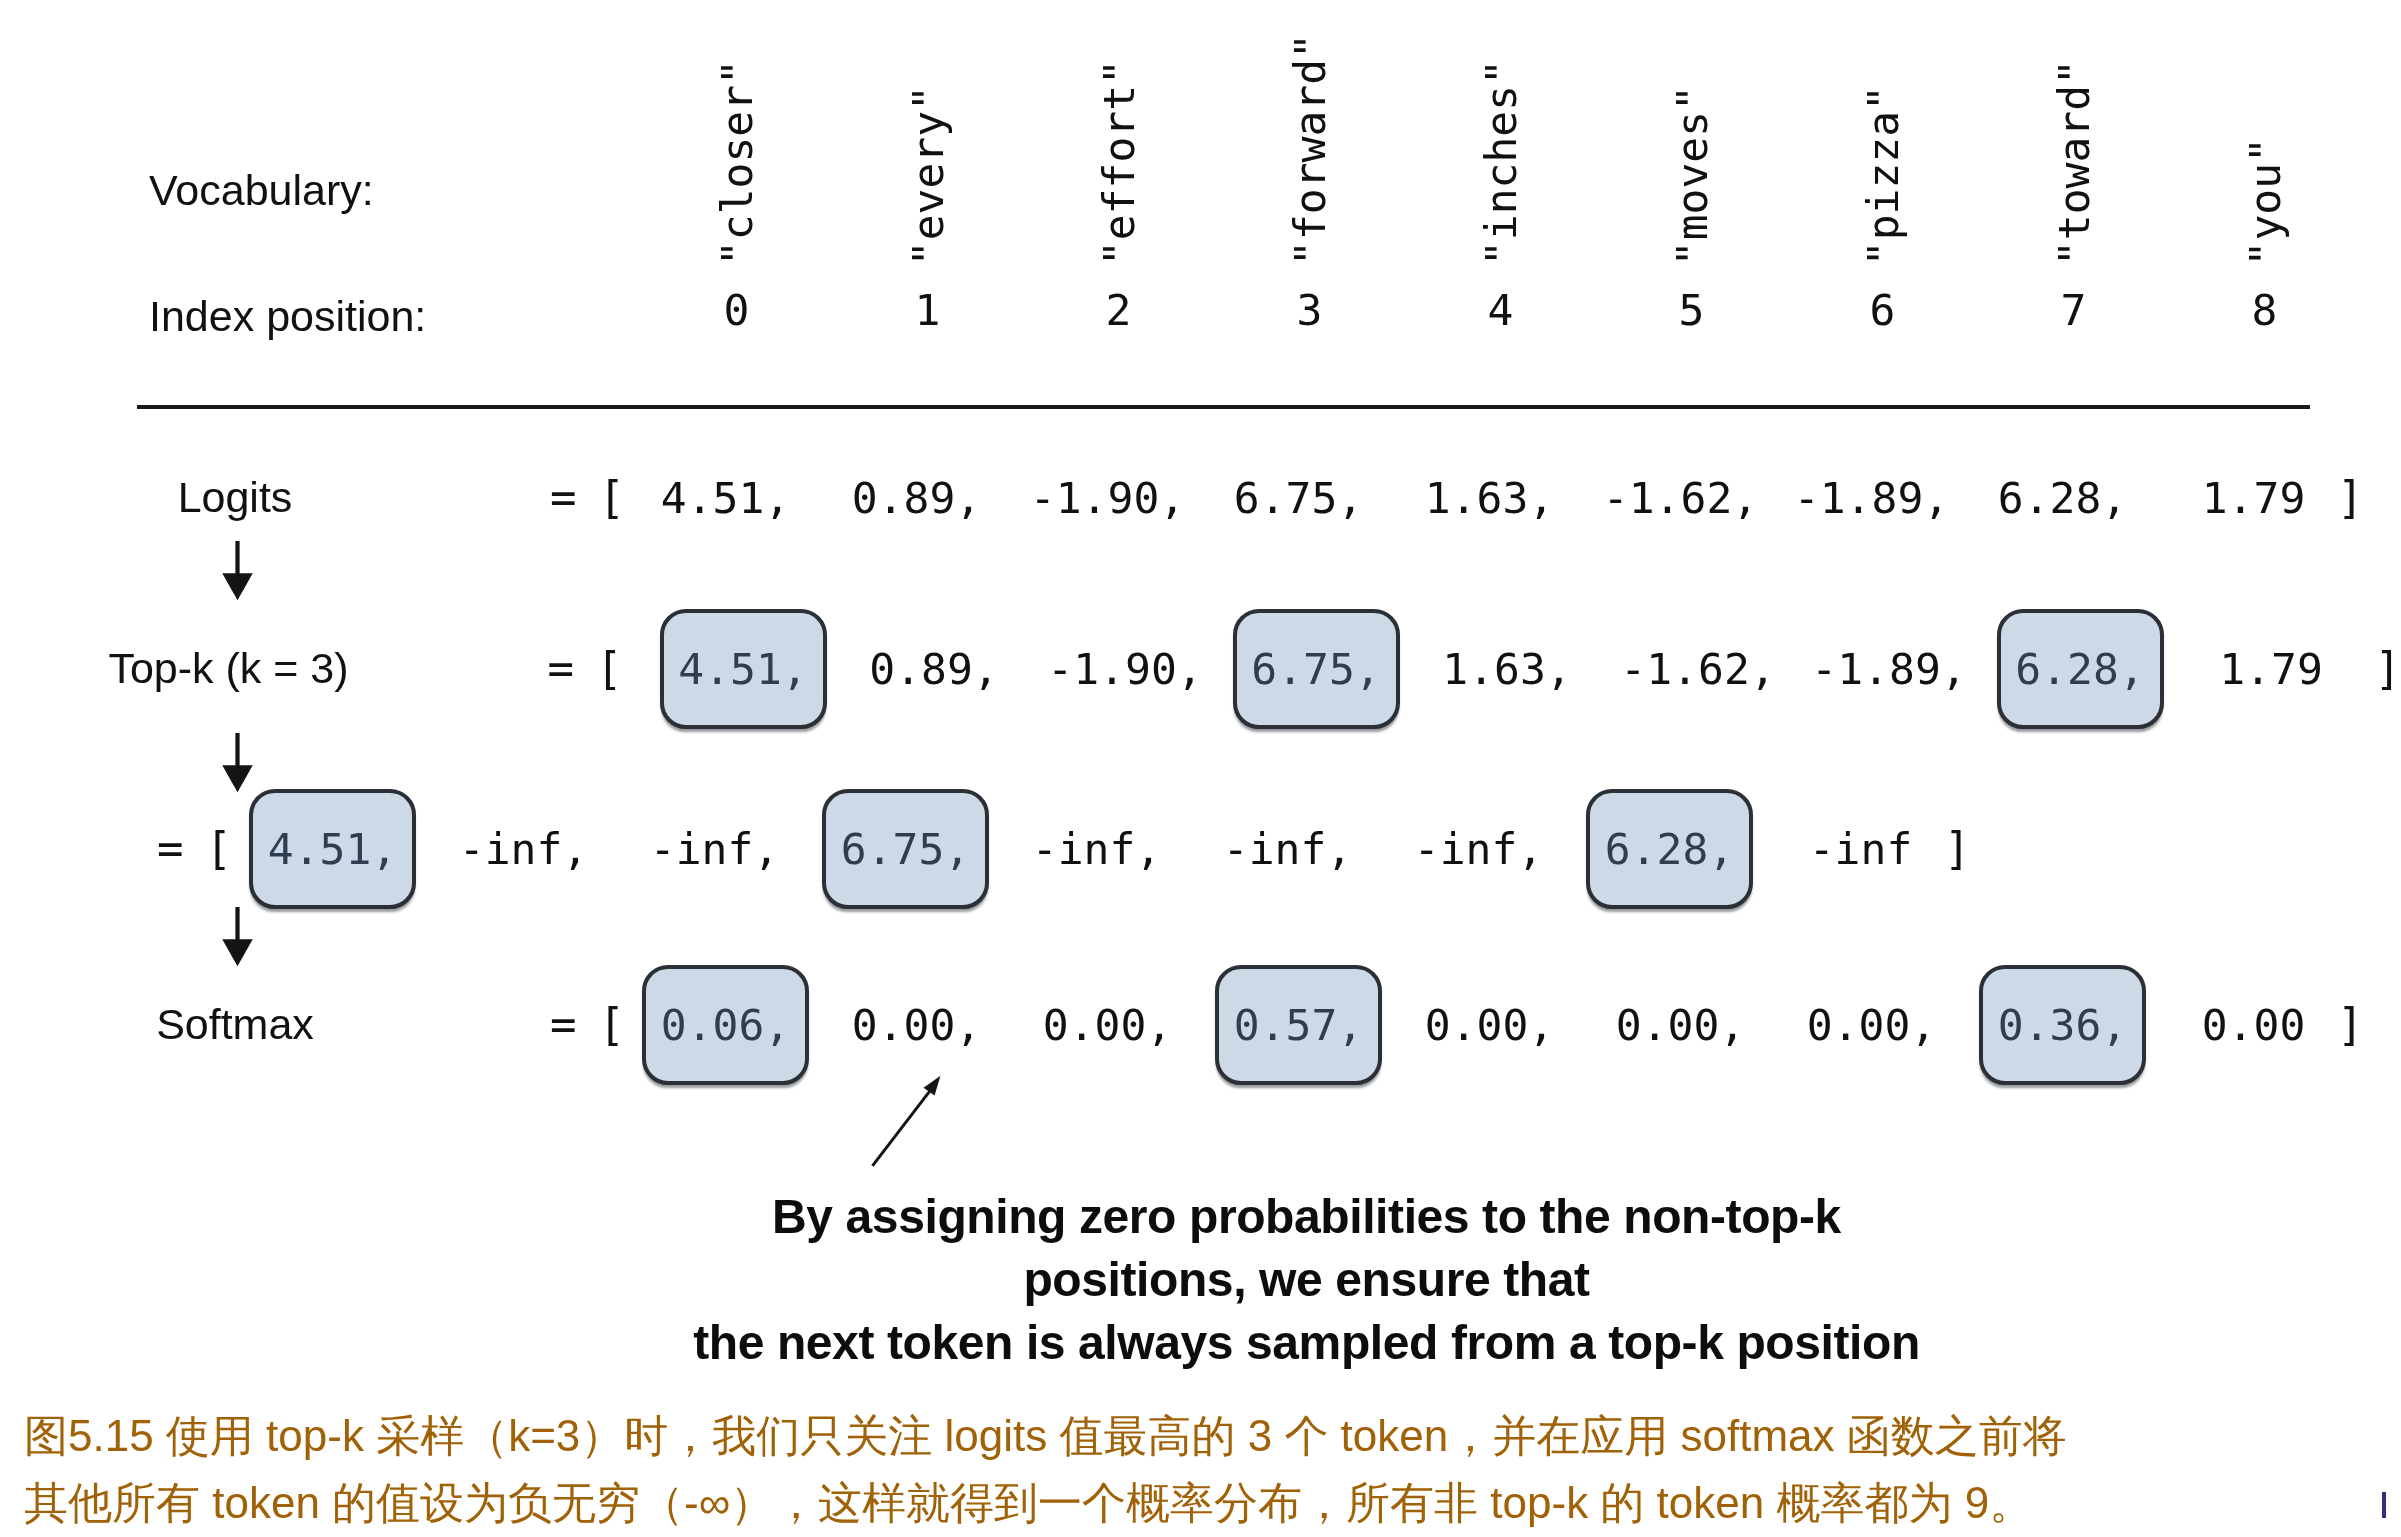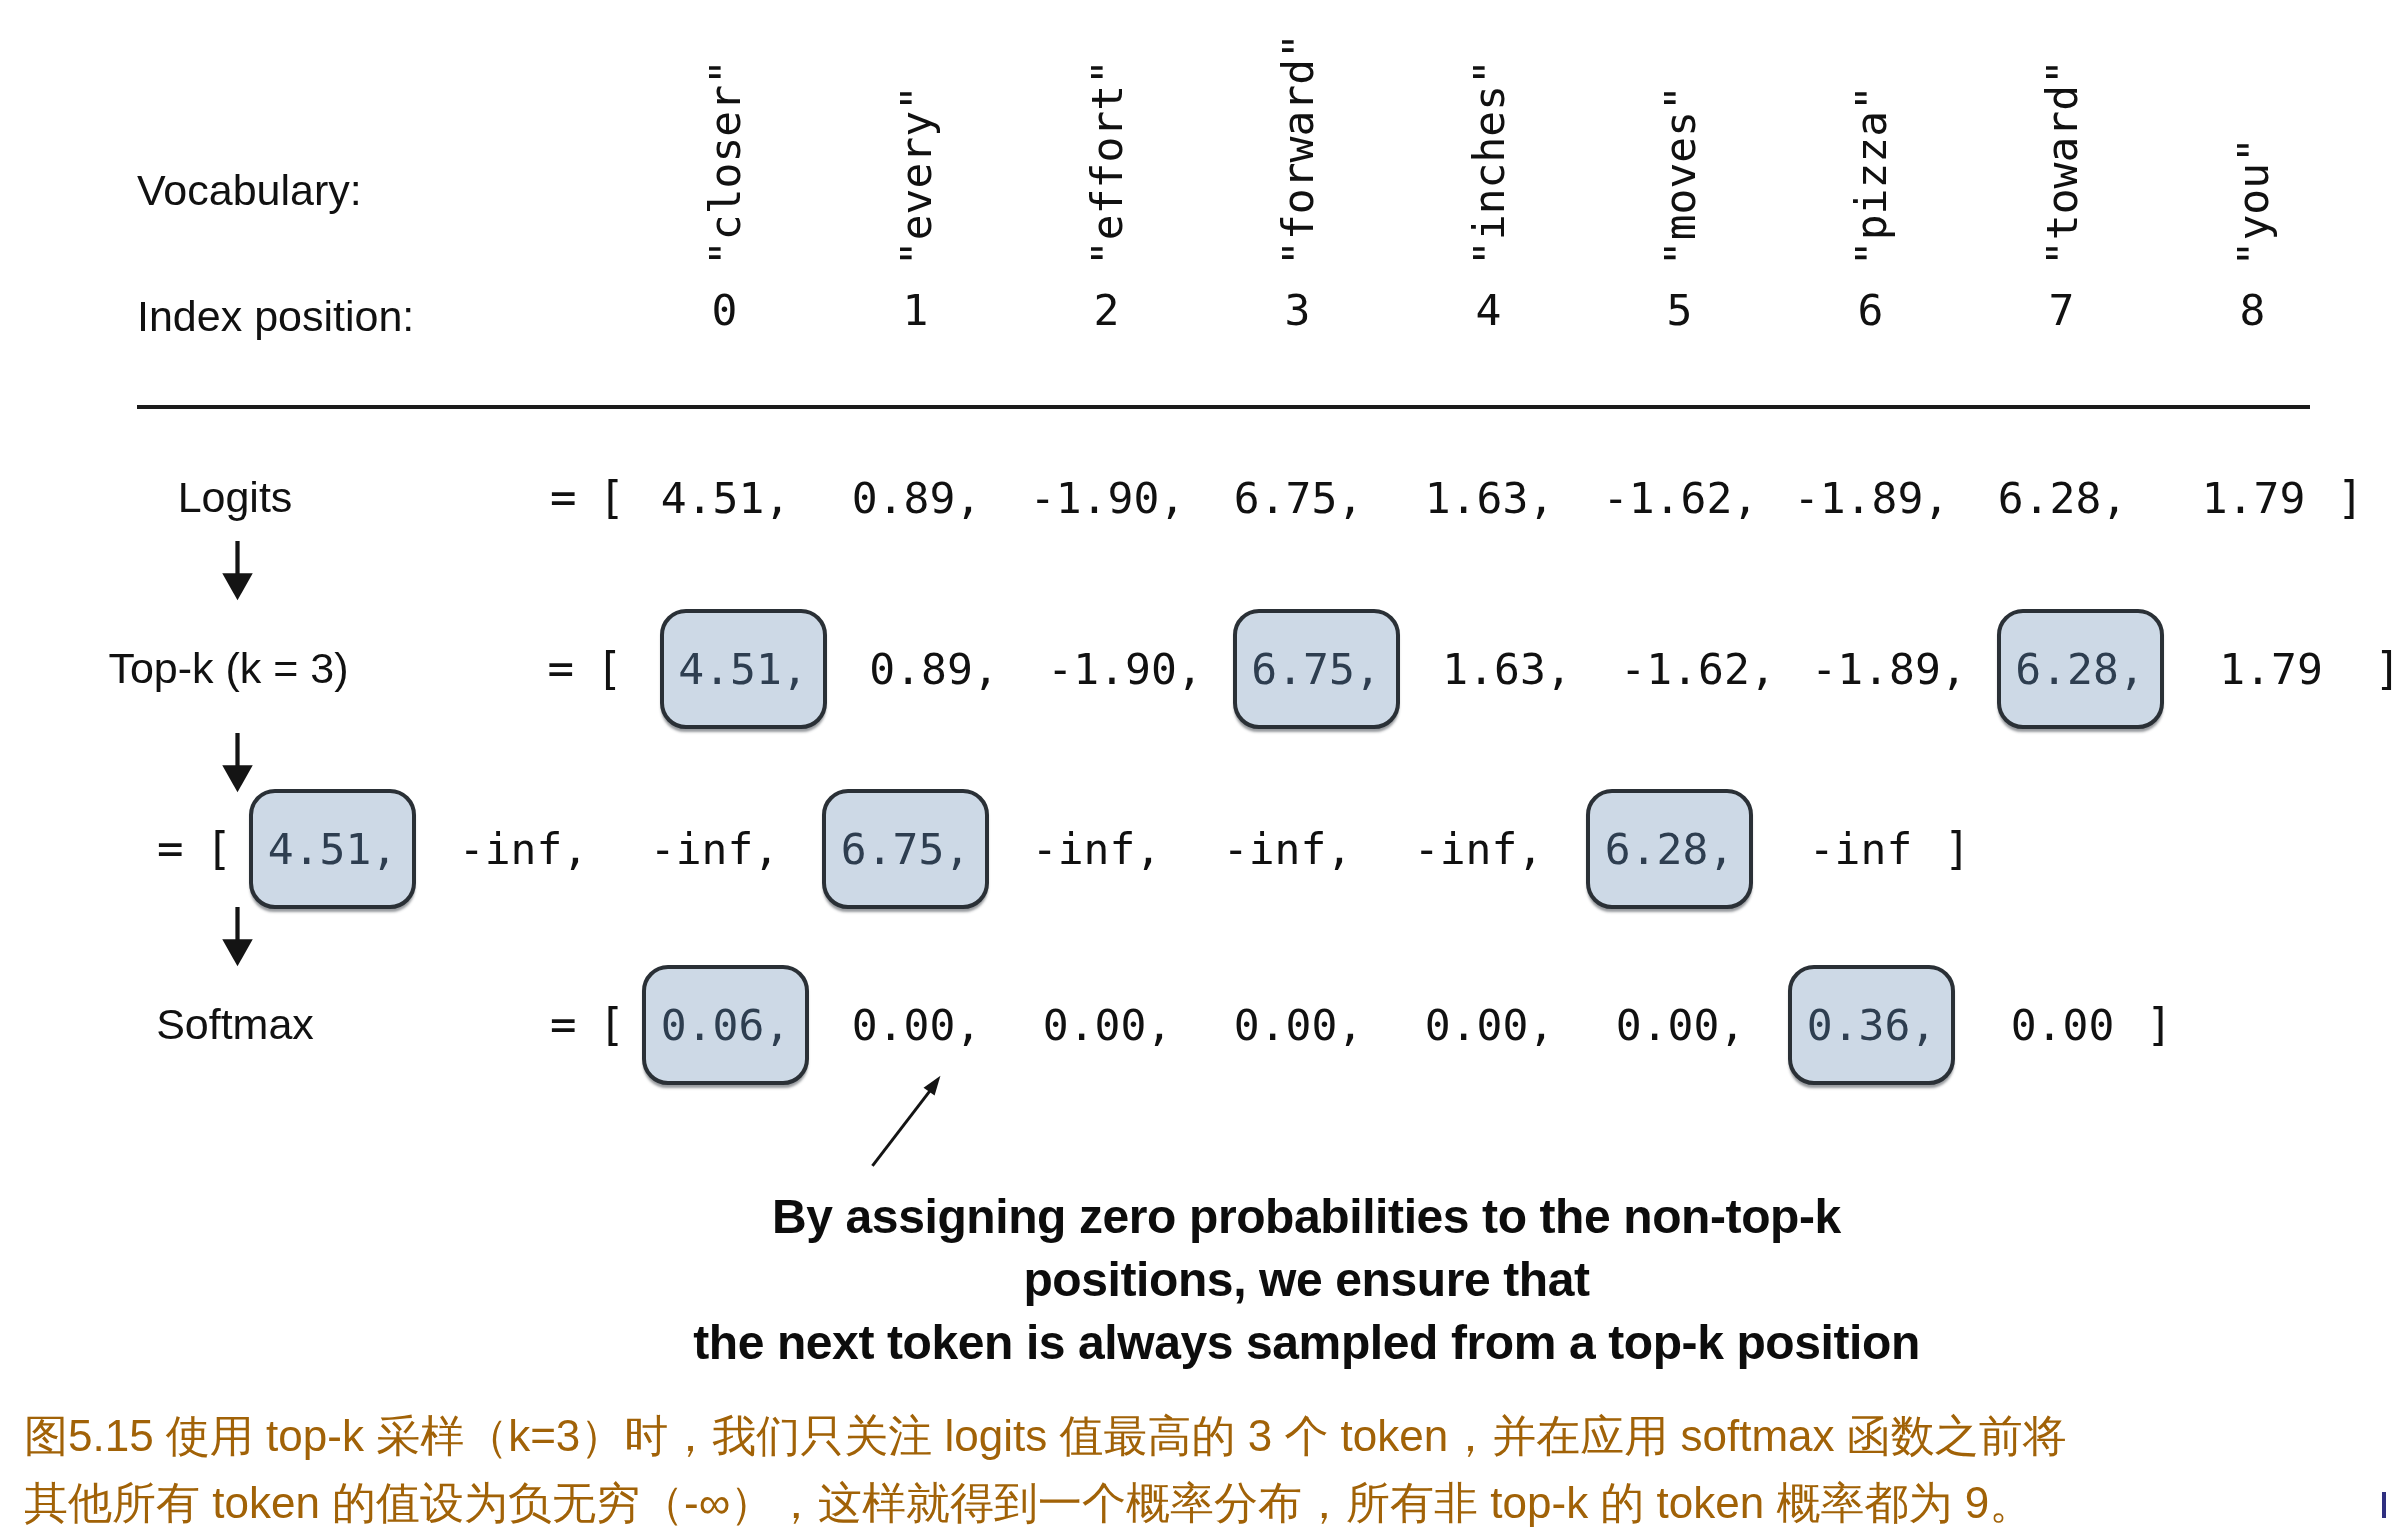--- a/index.html
+++ b/index.html
@@ -1,21 +1,21 @@
 <!DOCTYPE html>
 <html style="font-size:13.7px"><head>
 <meta charset="utf-8">
 <style>
   html,body{margin:0;padding:0;background:#ffffff;}
   body{width:2401px;height:1537px;position:relative;overflow:hidden;
        font-family:"Liberation Sans",sans-serif;color:#111111;}
   .mono{font-family:"DejaVu Sans Mono",monospace;}
 
   
-  .hdr{position:absolute;top:0;left:0;width:2090px;height:401px;padding-left:36px;}
+  .hdr{position:absolute;top:0;left:12px;width:2090px;height:401px;padding-left:36px;}
   .vocab-label{position:absolute;left:137px;top:166px;font-size:43px;}
   .index-label{position:absolute;left:137px;top:292px;font-size:43px;}
   .vrow{position:absolute;top:0;left:629px;width:1722px;height:266px;display:flex;}
   .vcell{width:191px;display:flex;justify-content:center;align-items:flex-end;}
   .vtext{writing-mode:vertical-rl;transform:rotate(180deg);
          font-family:"DejaVu Sans Mono",monospace;font-size:43px;line-height:50px;
          white-space:nowrap;}
   .irow{position:absolute;top:285px;left:629px;width:1722px;display:flex;}
   .icell{width:191px;text-align:center;font-family:"DejaVu Sans Mono",monospace;font-size:43px;}
 
@@ -200,20 +200,25 @@
     <div class="lab">Softmax</div>
     <div class="eqc"><span>=</span><span class="obr">[</span></div>
     <div class="cells">
       <div class="cell">
           <div class="box">
             <span>0.06,</span>
           </div>
         </div>
       <div class="cell">0.00,</div>
       <div class="cell">0.00,</div>
+      <div class="cell">
+          <div class="box">
+            <span>0.57,</span>
+          </div>
+        </div>
       <div class="cell">0.00,</div>
       <div class="cell">0.00,</div>
       <div class="cell">0.00,</div>
       <div class="cell">
           <div class="box">
             <span>0.36,</span>
           </div>
         </div>
       <div class="cell">0.00</div>
     </div>

